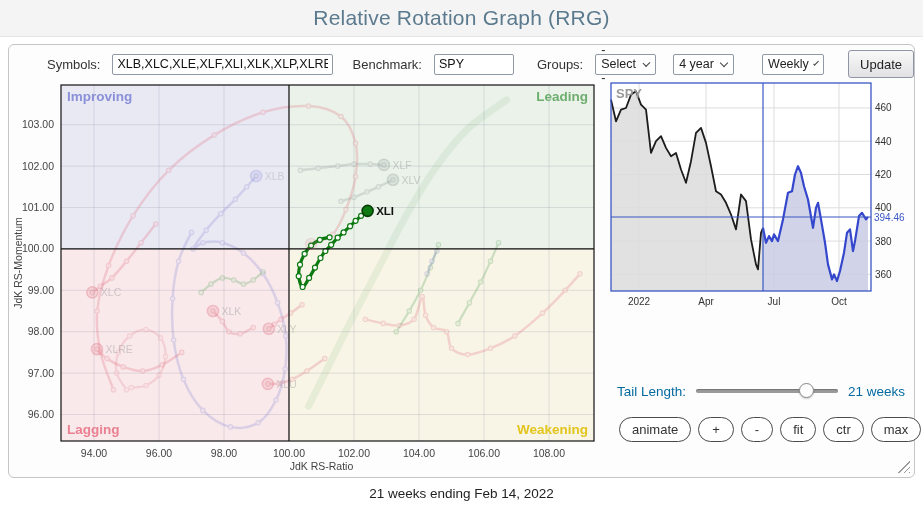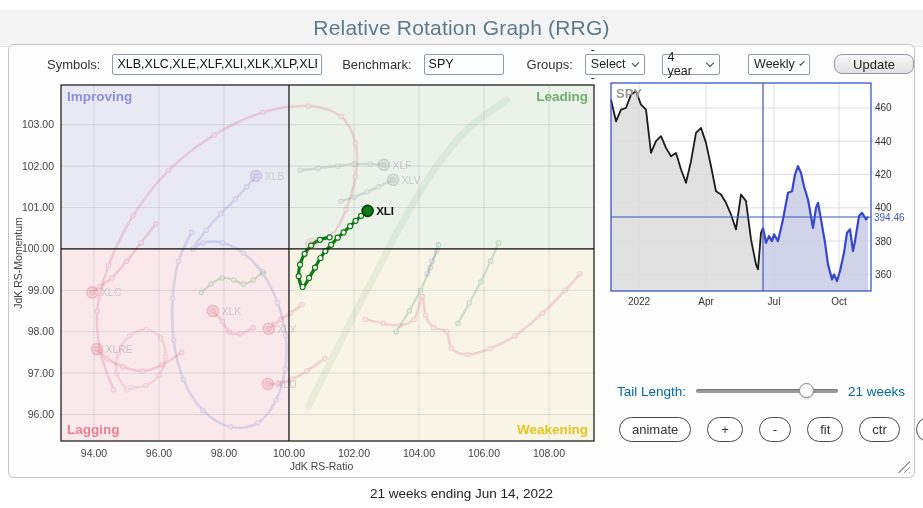--- a/index.html
+++ b/index.html
@@ -1,35 +1,35 @@
 <!DOCTYPE html>
 <html><head>
 <meta charset="utf-8">
 <style>
   html,body{margin:0;padding:0;background:#fff;}
   *{box-sizing:border-box;}
   .screen{position:relative;width:923px;height:508px;font-family:"Liberation Sans",sans-serif;background:#fff;overflow:hidden;}
-  .header{position:absolute;left:0;top:0;width:923px;height:37px;background:#f4f4f5;border-bottom:1px solid #e6e6e8;display:flex;align-items:center;justify-content:center;margin-top:10px;}
+  .header{position:absolute;left:0;top:0;width:923px;height:37px;background:#f4f4f5;border-bottom:1px solid #e6e6e8;display:flex;align-items:center;justify-content:center;}
   .header .title{font-size:21px;color:#5b7a8e;font-weight:500;letter-spacing:.2px;}
   .panel{position:absolute;left:8px;top:44px;width:907px;height:434px;background:#fdfdfe;border:1px solid #c5c5c9;border-radius:6px;}
   .toolbar{position:absolute;left:0;top:7px;width:100%;height:24px;display:flex;align-items:center;font-size:13px;color:#333;gap:8px;}
   .toolbar .lbl{margin-left:12px;white-space:nowrap;}
   .toolbar input{height:21px;border:1px solid #8f9aa6;border-radius:2px;padding:1px 4px;font-size:12.5px;font-family:"Liberation Sans",sans-serif;color:#111;background:#fff;margin-left:4px;}
   .in-symbols{width:272px;}
   .in-benchmark{width:80px;}
   .sel{height:21px;border:1px solid #8f9aa6;border-radius:2px;background:#fff;display:flex;align-items:center;justify-content:space-between;padding:8px 5px;font-size:12.5px;color:#222;margin-left:4px;cursor:default;}
   .sel .chev{width:6px;height:6px;border-right:1.6px solid #444;border-bottom:1.6px solid #444;transform:rotate(45deg);margin:-3px 1px 0 6px;}
-  .btn-update{margin-left:16px;height:20px;padding:1px 18px;font-size:13px;color:#222;background:linear-gradient(#f8f8f8,#e2e2e5);border:1px solid #8f95a2;border-radius:8px;font-family:"Liberation Sans",sans-serif;}
+  .btn-update{margin-left:16px;height:28px;padding:1px 11px;font-size:13px;color:#222;background:linear-gradient(#f8f8f8,#e2e2e5);border:1px solid #8f95a2;border-radius:3px;font-family:"Liberation Sans",sans-serif;}
   .rrg-wrap{position:absolute;left:2px;top:36px;width:600px;height:404px;}
   .spy-wrap{position:absolute;left:594px;top:30px;width:310px;height:250px;}
   .tail-row{position:absolute;left:608px;top:336px;width:294px;height:20px;display:flex;align-items:center;font-size:13.5px;color:#0369a1;}
   .tail-row .track-zone{position:relative;flex:0 0 142px;height:16px;margin:0 10px 0 10px;}
   .tail-track{position:absolute;left:0;right:0;top:6px;height:4px;background:#9a9a9a;border-radius:2px;box-shadow:inset 0 1px 1px rgba(0,0,0,.25);}
   .tail-handle{position:absolute;top:0;width:15px;height:15px;margin-left:-8px;background:#fdfdfd;border:1.5px solid #8a8a8a;border-radius:50%;box-shadow:0 1px 2px rgba(0,0,0,.2);}
-  .btn-row{position:absolute;left:610px;top:372px;width:300px;display:flex;gap:16px;}
+  .btn-row{position:absolute;left:610px;top:372px;width:300px;display:flex;gap:7px;}
   .pill{height:25px;padding:2px 12px;background:#fff;border:1.4px solid #4a4a4a;border-radius:13px;font-size:13px;color:#333;font-family:"Liberation Sans",sans-serif;}
   .pill.small{padding:2px 13px;}
   .resize-handle{position:absolute;right:4px;bottom:4px;width:12px;height:12px;background:
     linear-gradient(135deg,transparent 0 50%,#999 50% 56%,transparent 56% 72%,#999 72% 78%,transparent 78% 92%,#999 92% 98%,transparent 98%);}
   .footer{position:absolute;left:0;top:486px;width:923px;text-align:center;font-size:13.5px;color:#222;}
   svg text{font-family:"Liberation Sans",sans-serif;}
 </style>
 </head>
 <body>
 
@@ -401,14 +401,14 @@
       <button class="pill small">+</button>
       <button class="pill small">-</button>
       <button class="pill">fit</button>
       <button class="pill">ctr</button>
       <button class="pill">max</button>
     </div>
 
     <div class="resize-handle"></div>
   </div>
 
-  <div class="footer">21 weeks ending Jun 14, 2022</div>
+  <div class="footer">21 weeks ending Feb 14, 2022</div>
 </div>
 
 </body></html>

